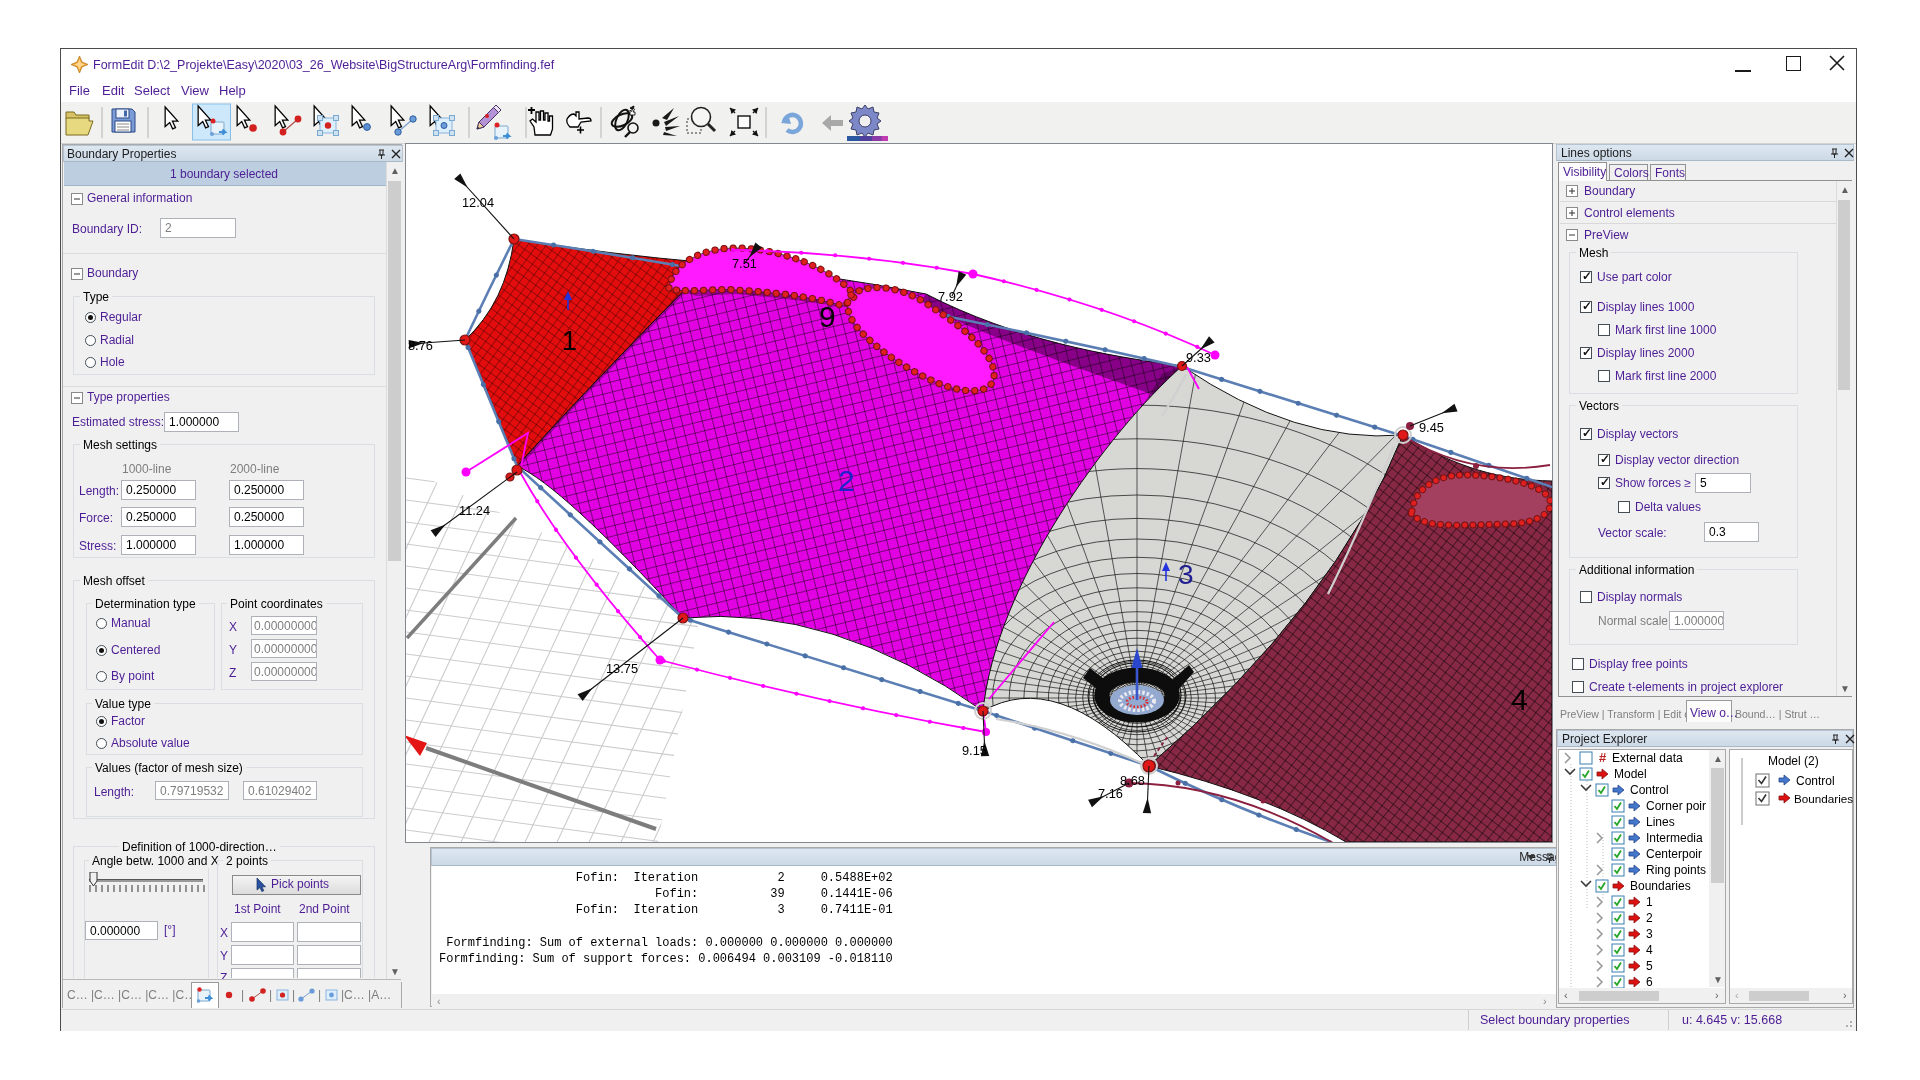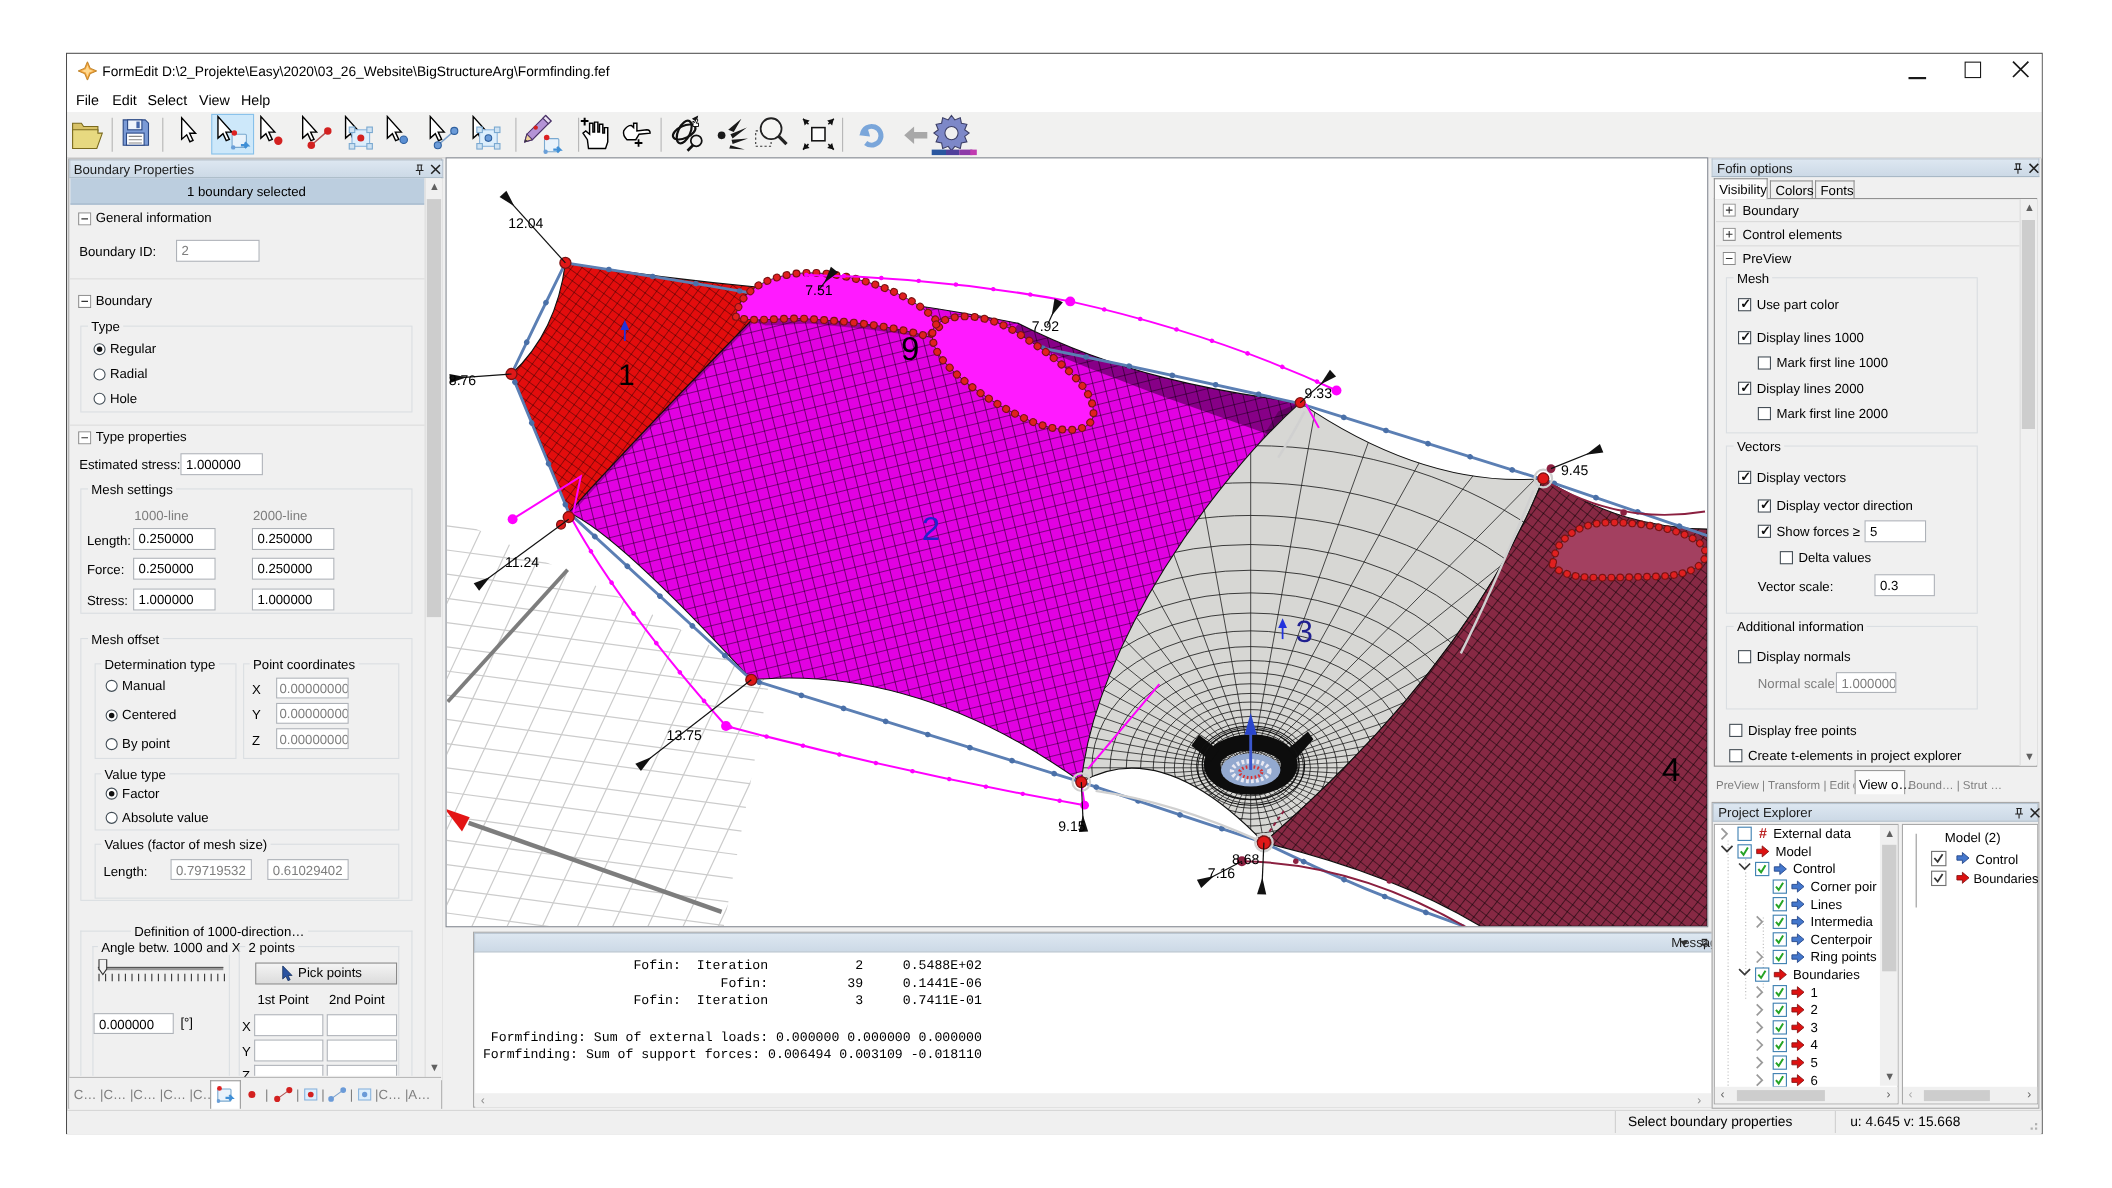--- a/index.html
+++ b/index.html
@@ -1,20 +1,20 @@
 <!DOCTYPE html>
 <html><head>
 <meta charset="utf-8">
 <style>
 html,body{margin:0;padding:0;background:#fff;font-family:"Liberation Sans",sans-serif;}
 #page{position:relative;width:1920px;height:1080px;overflow:hidden;background:#fff;}
 .abs{position:absolute;}
 #win{left:60px;top:48px;width:1797px;height:983px;border:1px solid #4c4c4c;background:#f0f0f0;box-sizing:border-box;}
 .white{background:#fff;}
-.txt{color:#000000;font-size:12px;white-space:nowrap;}
+.txt{color:#4c1d95;font-size:12px;white-space:nowrap;}
 .cap{background:linear-gradient(#dde7f1,#ccd9e6);border:1px solid #b6c4d1;border-bottom:1px solid #a8b8c6;box-sizing:border-box;color:#1c1c1c;font-size:12px;}
 .panel{background:#f0f0f0;border:1px solid #a9a9a9;box-sizing:border-box;}
 .tbx{background:#fff;border:1px solid #aeb2b8;box-sizing:border-box;font-size:12px;color:#000;padding:2px 4px;white-space:nowrap;overflow:hidden;}
 .gray{color:#7e7e7e;}
 .grp{border:1px solid #dadee2;box-sizing:border-box;}
 .glab{background:#f0f0f0;padding:0 3px;font-size:12px;color:#000;white-space:nowrap;}
 .radio{width:11px;height:11px;border:1px solid #424d56;border-radius:50%;background:#fff;box-sizing:border-box;}
 .rdot{width:5px;height:5px;border-radius:50%;background:#111;left:2px;top:2px;}
 .cb{width:12px;height:12px;border:1px solid #454e56;background:#fff;box-sizing:border-box;}
 .chk{left:1px;top:-3px;font-size:12px;color:#111;font-weight:bold;}
@@ -609,21 +609,21 @@
  <div class="abs sbarr" style="left:1130px;top:132px;">▼</div>
  <div class="abs sbthumb" style="left:1127px;top:36px;width:13px;height:60px;"></div>
 
  <div class="abs sb" style="left:1px;top:146px;width:1143px;height:13px;"></div>
  <div class="abs sbarr" style="left:6px;top:148px;font-size:11px;color:#8a8a8a;">‹</div>
  <div class="abs sbarr" style="left:1112px;top:148px;font-size:11px;color:#8a8a8a;">›</div>
 </div>
 
 <div id="rpanel" class="abs" style="left:1556px;top:144px;width:298px;height:582px;background:#f0f0f0;">
  <div class="abs cap" style="left:0;top:0;width:298px;height:17px;line-height:16px;">
-  <span style="padding-left:4px;">Fofin options</span>
+  <span style="padding-left:4px;">Lines options</span>
   <svg class="abs" style="left:272px;top:3px;" width="11" height="11" viewBox="0 0 11 11">
           <path d="M3,1 h5 M4,1 v5 h3 v-5 M2,6 h7 M5.5,6 v4" stroke="#222" fill="none"></path>
         </svg>
   <svg class="abs" style="left:287px;top:3px;" width="10" height="10" viewBox="0 0 10 10">
           <path d="M1,1 L9,9 M9,1 L1,9" stroke="#222" stroke-width="1.4"></path>
         </svg>
  </div>
 
  <div class="abs" style="left:2px;top:18px;width:49px;height:19px;background:#fcfcfc;border:1px solid #919191;border-bottom:none;box-sizing:border-box;z-index:2;"></div>
  <div class="abs txt mini" style="left:7px;top:21px;z-index:3;">Visibility</div>

